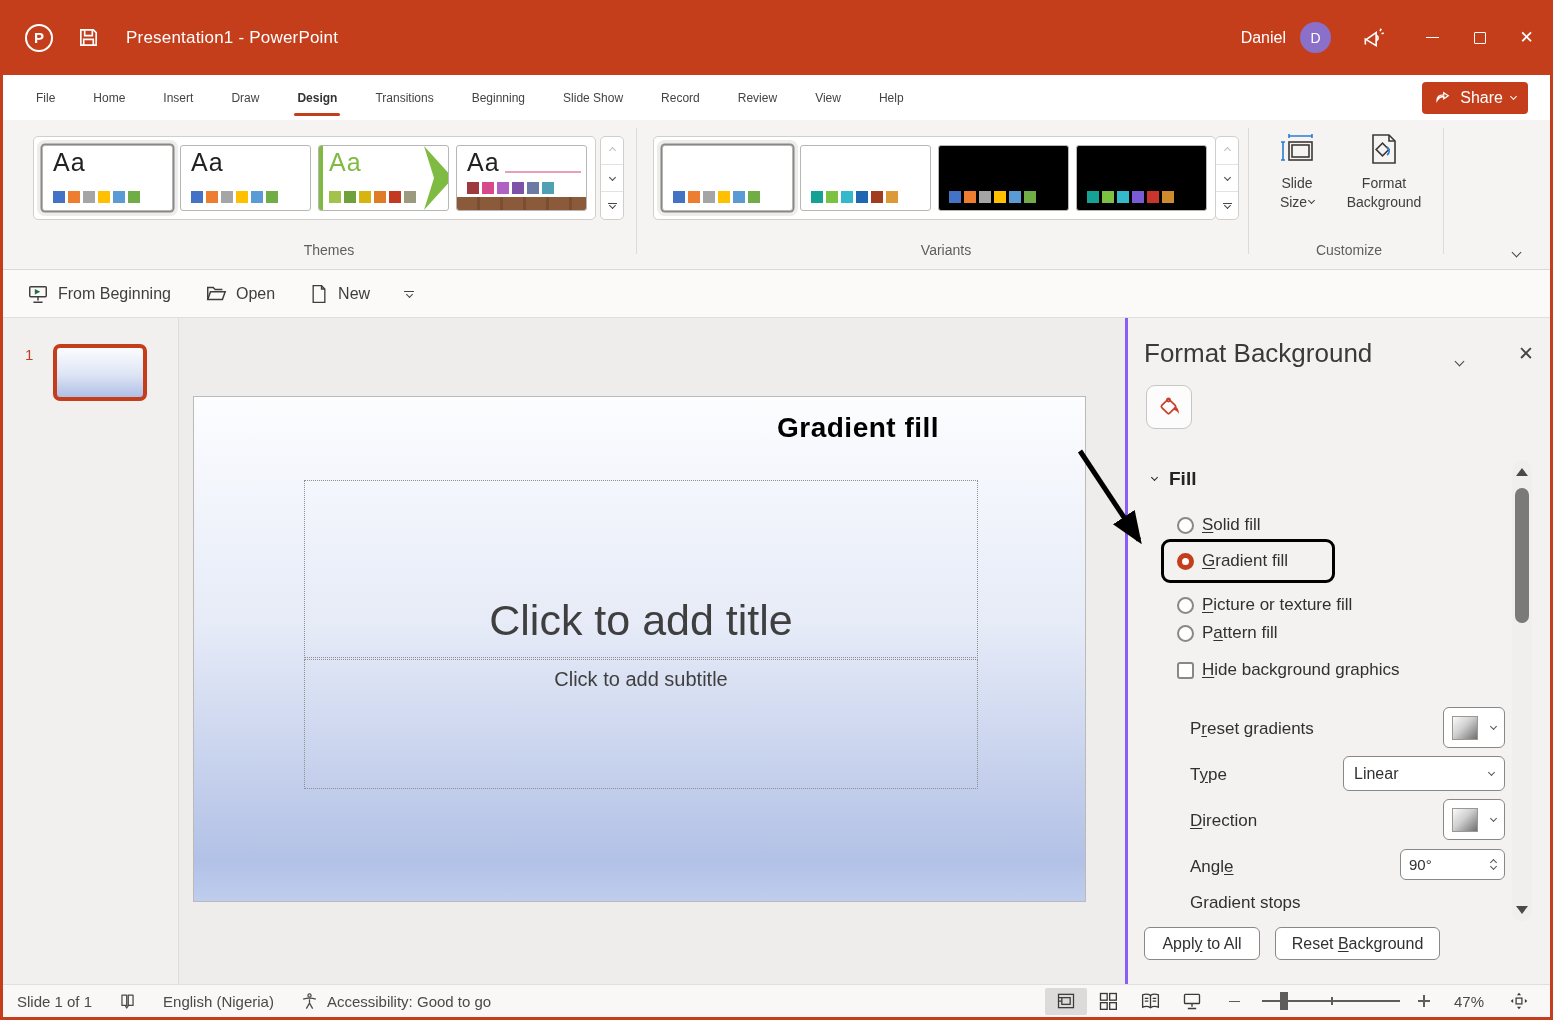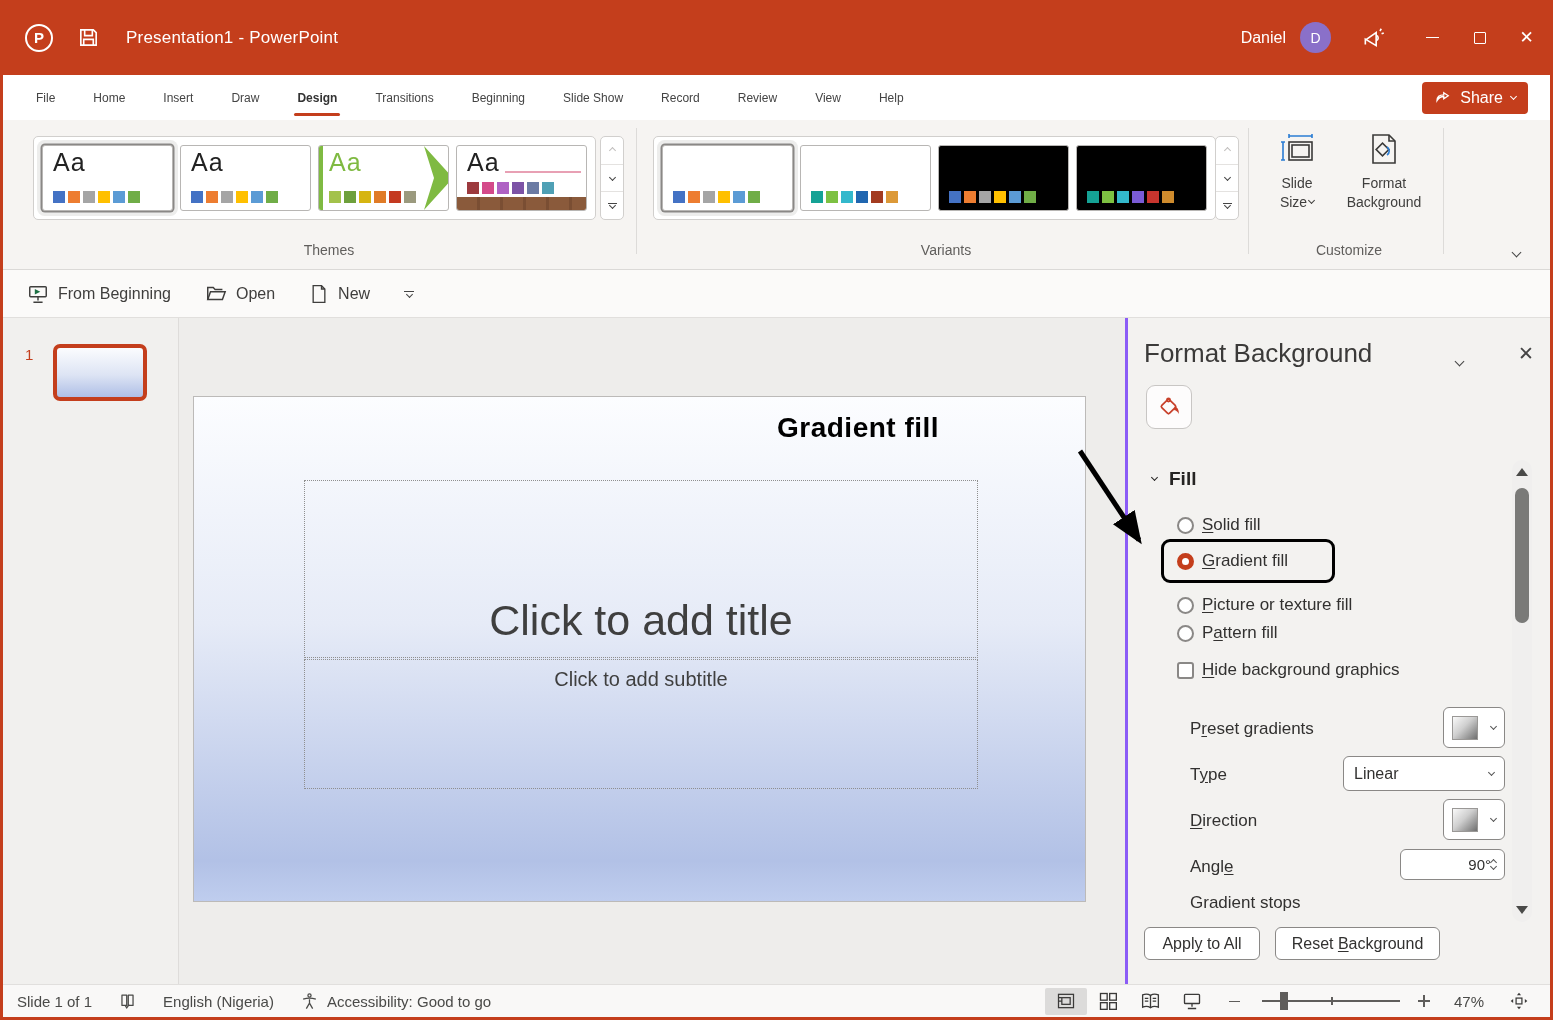--- a/index.html
+++ b/index.html
@@ -99,21 +99,21 @@
   .radio{width:17px;height:17px;border:2px solid #8a8886;border-radius:50%;background:#fff;flex:none}
   .opt.sel .radio{border:5px solid var(--accent)}
   .olabel{white-space:nowrap}
   .u{text-decoration:underline;text-underline-offset:2px}
   .hlbox{position:absolute;left:33px;top:221px;width:174px;height:44px;border:3px solid #000;border-radius:9px}
   .cbox{width:17px;height:17px;border:2px solid #8a8886;border-radius:3px;background:#fff;flex:none}
   .prow-label{position:absolute;left:62px;height:22px;display:flex;align-items:flex-end;white-space:nowrap}
   .gdrop{position:absolute;background:#fff;border:1px solid #8a8886;border-radius:6px;display:flex;align-items:center;justify-content:space-between;padding:0 8px}
   .gswatch{width:26px;height:24px;border:1px solid #9a9896;background:linear-gradient(135deg,#fafafa 0%,#cfcfcf 45%,#6f6f6f 100%)}
   .selbox{position:absolute;background:#fff;border:1px solid #8a8886;border-radius:6px;display:flex;align-items:center;justify-content:space-between;padding:0 10px;font-size:16px}
-  .spin{position:absolute;background:#fff;border:1px solid #8a8886;border-radius:6px;display:flex;align-items:center;justify-content:flex-end;padding:0 8px;font-size:15px}
+  .spin{position:absolute;background:#fff;border:1px solid #8a8886;border-radius:6px;display:flex;align-items:center;justify-content:space-between;padding:0 8px;font-size:15px}
   .spin .arrows{display:flex;flex-direction:column;gap:3px;color:#555}
   .pbtn{position:absolute;top:609px;height:33px;background:#fff;border:1px solid #8a8886;border-radius:6px;display:flex;align-items:center;justify-content:center;font-size:16px;color:#323130}
   .pscroll{position:absolute;left:384px;top:142px;width:20px;height:462px;background:#f0efee;border-radius:10px}
   .pscroll .thumbbar{position:absolute;left:3px;top:28px;width:14px;height:135px;background:#7a7a78;border-radius:7px}
   .tri-up{position:absolute;left:4px;top:8px;width:0;height:0;border-left:6px solid transparent;border-right:6px solid transparent;border-bottom:8px solid #4a4a48}
   .tri-dn{position:absolute;left:4px;bottom:8px;width:0;height:0;border-left:6px solid transparent;border-right:6px solid transparent;border-top:8px solid #4a4a48}
 
   
   .statusbar{height:33px;background:#f9f8f7;border-top:1px solid #e1dfdd;display:flex;align-items:center;font-size:15px;color:#4a4a48;padding-left:14px;flex:none}
   .s-item{display:flex;align-items:center;gap:8px;margin-right:26px;white-space:nowrap}

